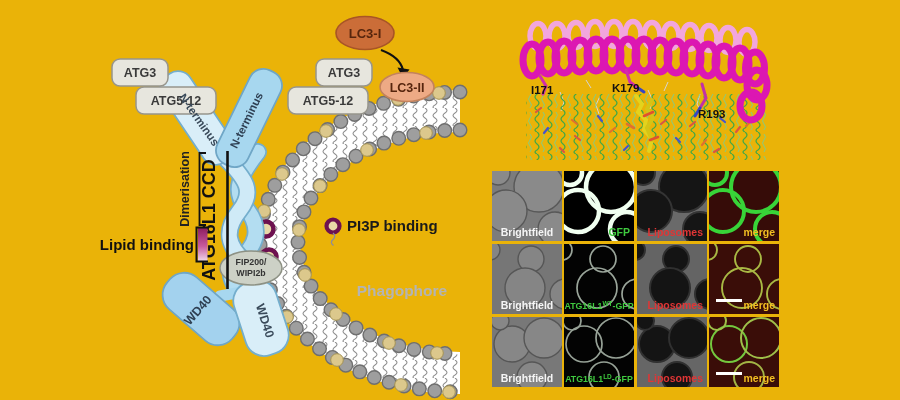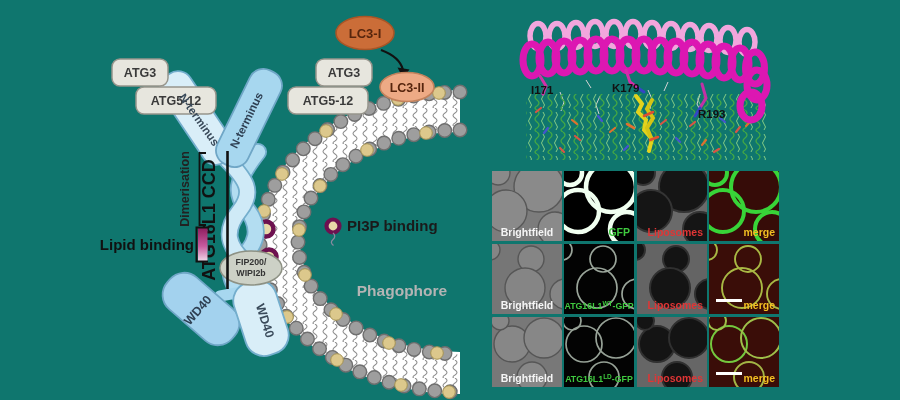--- a/index.html
+++ b/index.html
@@ -1,16 +1,16 @@
 <!DOCTYPE html>
 <html><head>
 <meta charset="utf-8">
 <style>
   html,body{margin:0;padding:0;background:#ffffff;}
-  #fig{position:relative;width:900px;height:400px;background:#0f766e;overflow:hidden;}
+  #fig{position:relative;width:900px;height:400px;background:#eab308;overflow:hidden;}
   svg text{font-family:"Liberation Sans","DejaVu Sans",sans-serif;}
   .b{font-weight:700;}
   .cl{font-weight:700;font-size:10.5px;}
   .cl2{font-weight:700;font-size:8.8px;}
 </style>
 </head>
 <body>
 
 <div id="fig">
 <svg width="900" height="400" viewBox="0 0 900 400" xmlns="http://www.w3.org/2000/svg">

